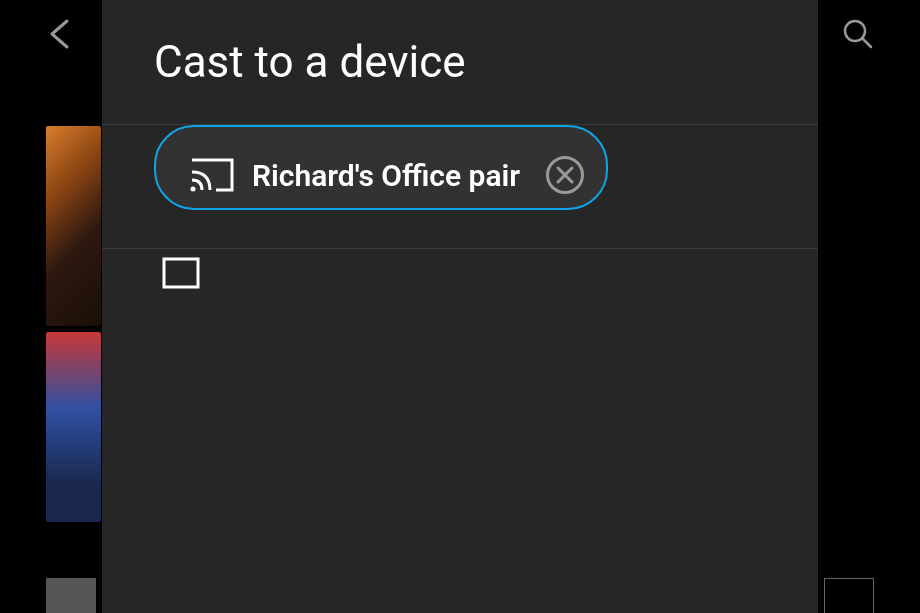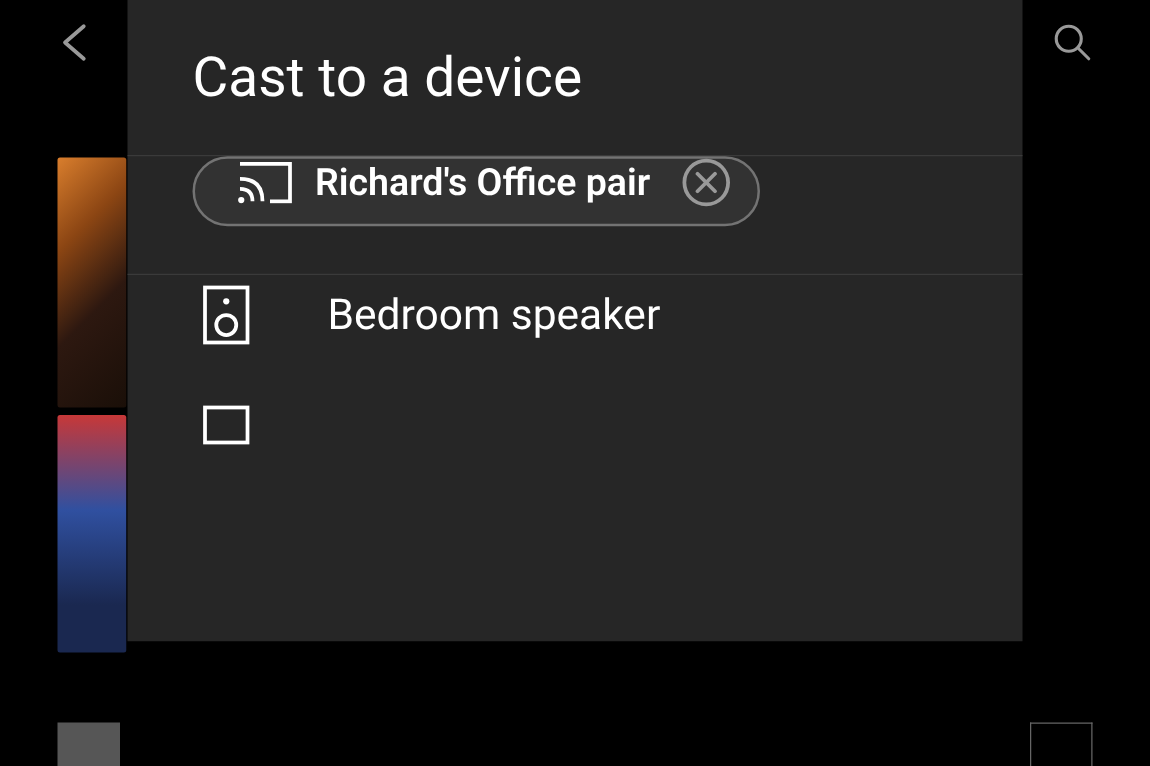--- a/index.html
+++ b/index.html
@@ -88,21 +88,21 @@
       border: 1px solid #666;
       border-bottom: none;
       margin-left: auto;
     }
     
     .cast-panel {
       position: absolute;
       left: 102px;
       top: 0;
       width: 716px;
-      height: 513px;
+      height: 613px;
       background: #262626;
       z-index: 2;
     }
     
     .panel-title {
       color: #fff;
       font-size: 44px;
       font-weight: 400;
       padding: 36px 0 36px 52px;
       border-bottom: 1px solid #3a3a3a;
@@ -119,23 +119,23 @@
       font-weight: 400;
       padding: 28px 0 0 52px;
       margin-bottom: 32px;
     }
     
     .suggested-chip {
       margin-left: 52px;
       display: inline-flex;
       align-items: center;
       background: #323232;
-      border: 2px solid #737373;
+      border: 2px solid #0ea5e9;
       border-radius: 40px;
-      padding: 0 22px 14px 34px;
+      padding: 29px 22px 14px 34px;
       cursor: pointer;
       gap: 18px;
     }
     
     .chip-label {
       color: #fff;
       font-size: 30px;
       font-weight: 600;
     }
     
@@ -227,28 +227,20 @@
         <svg width="18" height="18" viewBox="0 0 18 18">
           <line x1="2" y1="2" x2="16" y2="16" stroke="#999" stroke-width="3" stroke-linecap="round"></line>
           <line x1="16" y1="2" x2="2" y2="16" stroke="#999" stroke-width="3" stroke-linecap="round"></line>
         </svg>
       </div>
     </div>
   </div>
 
   <div class="section-all">
 
-    <div class="device-row">
-      <svg class="speaker-icon" viewBox="0 0 38 48">
-        <rect x="2" y="2" width="34" height="44" stroke="#fff" stroke-width="3" fill="none"></rect>
-        <circle cx="19" cy="13" r="2.5" fill="#fff"></circle>
-        <circle cx="19" cy="32" r="8" stroke="#fff" stroke-width="3" fill="none"></circle>
-      </svg>
-      <span class="device-label">Bedroom speaker</span>
-    </div>
 
     <div class="device-row">
       <svg class="tv-icon" viewBox="0 0 38 36">
         <rect x="2" y="2" width="34" height="28" stroke="#fff" stroke-width="3" fill="none"></rect>
       </svg>
     </div>
   </div>
 </div>
 
 </body></html>

